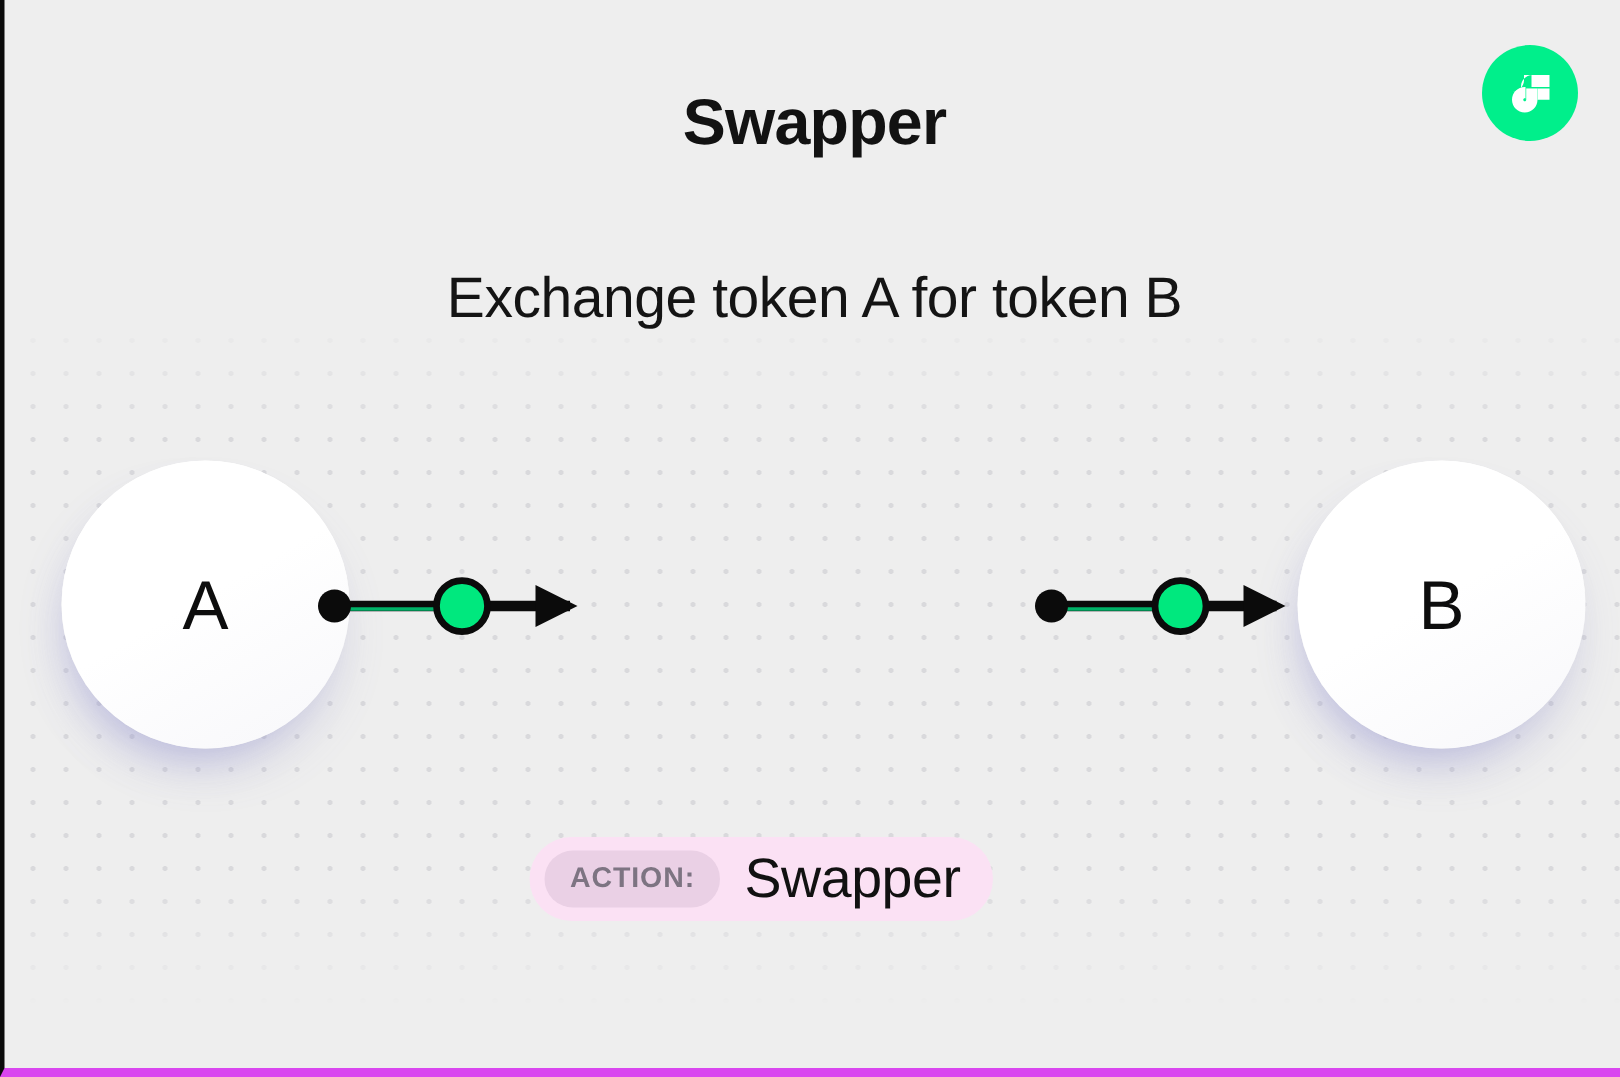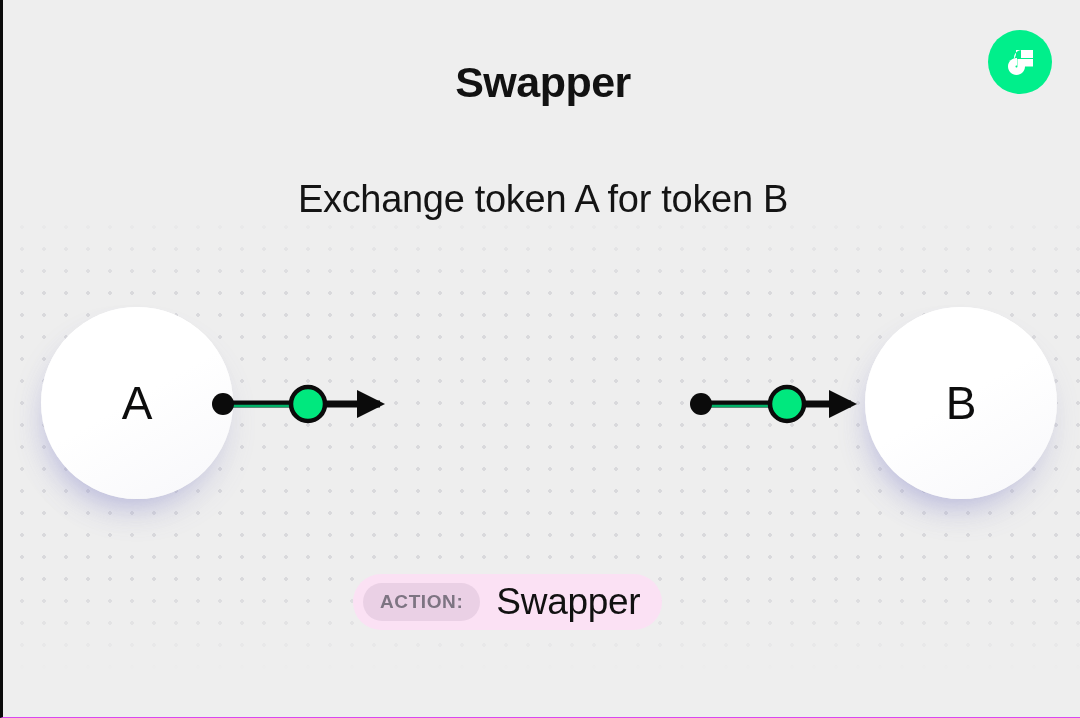--- a/index.html
+++ b/index.html
@@ -11,21 +11,21 @@
     font-family:"Liberation Sans", sans-serif;
     overflow:hidden;
   }
 
   
   #stage {
     position:relative;
     width:1080px; height:718px;
     background:#eeeeee;
     border-left:3px solid #0a0a0a;
-    border-bottom:1px solid #d946ef;
+    border-bottom:6px solid #d946ef;
     overflow:hidden;
   }
 
   
   #dotgrid {
     position:absolute;
     left:0; top:210px; width:1080px; height:460px;
     background-image:radial-gradient(#d9d9dc 1.6px, transparent 1.7px);
     background-size:22px 22px;
     background-position:8px 6px;
@@ -96,21 +96,21 @@
   #edge-1 { left:202px; width:190px; }
   #edge-2 { left:682px; width:180px; }
   .edge svg { display:block; }
 
   
   #action-badge {
     position:absolute; left:350px; top:558px;
     height:56px; padding:0 22px 0 10px;
     border-radius:28px;
     background:#fbe1f4;
-    display:flex; align-items:center; gap:16px;margin-top:16px;
+    display:flex; align-items:center; gap:16px;
   }
   #action-chip {
     background:#ead0e5;
     border-radius:22px;
     padding:8px 17px;
     font-size:19px; font-weight:bold;
     color:#7d7482; letter-spacing:.6px;
   }
   #action-value {
     font-size:37px; color:#111111; letter-spacing:-0.3px;

